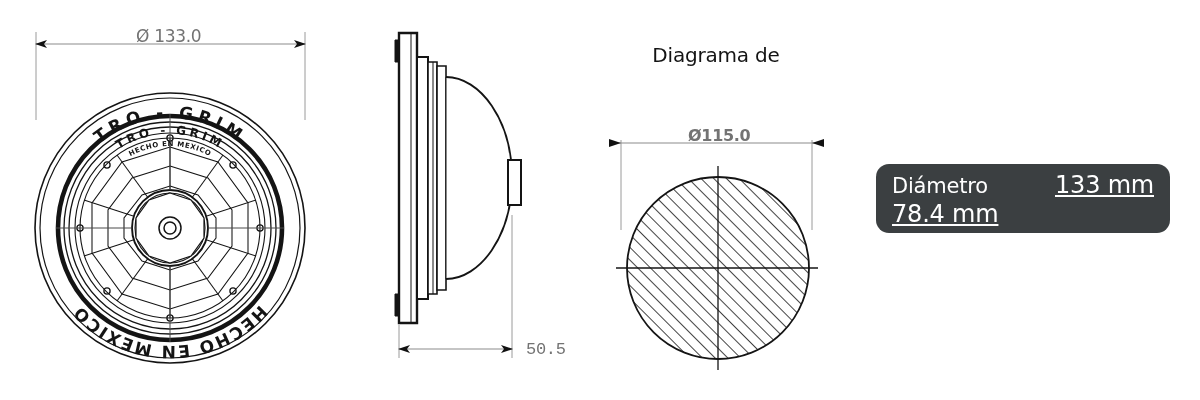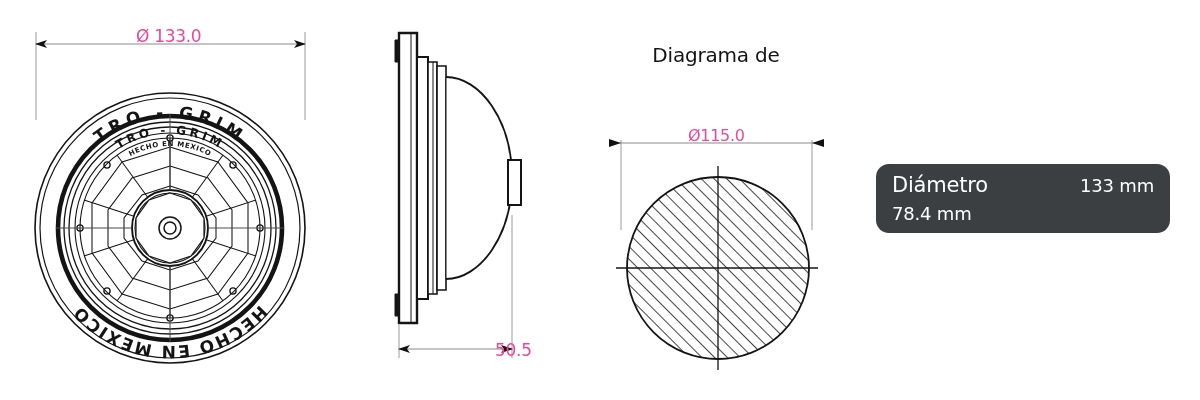--- a/index.html
+++ b/index.html
@@ -46,50 +46,51 @@
     justify-content: space-between;
     align-items: baseline;
     line-height: 28px;
     white-space: nowrap;
   }
   .spec-key {
     font-size: 21px;
     letter-spacing: -0.2px;
   }
   .spec-val {
-    font-size: 18px;
+    font-size: 24px;
     letter-spacing: -0.2px;
     text-align: right;
+    text-decoration: underline;
   }
   
   .mount-title {
     position: absolute;
     left: 600px;
     top: 40px;
     width: 232px;
     text-align: center;
     font-family: "DejaVu Sans", sans-serif;
     font-size: 20px;
     line-height: 31px;
     color: #141414;
     letter-spacing: -0.2px;
   }
   .mount-title div { display: block; }
   
   .dim-text {
     position: absolute;
     font-family: "DejaVu Sans", sans-serif;
     font-size: 17px;
-    color: #ec4899;
+    color: #737373;
     white-space: nowrap;
     letter-spacing: -0.3px;
   }
   #dim-front { left: 136px; top: 26px; }
-  #dim-side  { left: 495px; top: 340px; }
-  #dim-mount { left: 688px; top: 126px; font-size: 16px; }
+  #dim-side  { left: 526px; top: 340px; font-family: Liberation Mono, monospace; }
+  #dim-mount { left: 688px; top: 126px; font-size: 16px; font-weight: bold; }
 </style>
 </head>
 <body>
 
 <div class="stage">
 
   <svg class="draw" viewBox="0 0 1200 400">
     <defs>
 
       <pattern id="hatch45" width="9" height="9" patternUnits="userSpaceOnUse" patternTransform="rotate(-45)">

